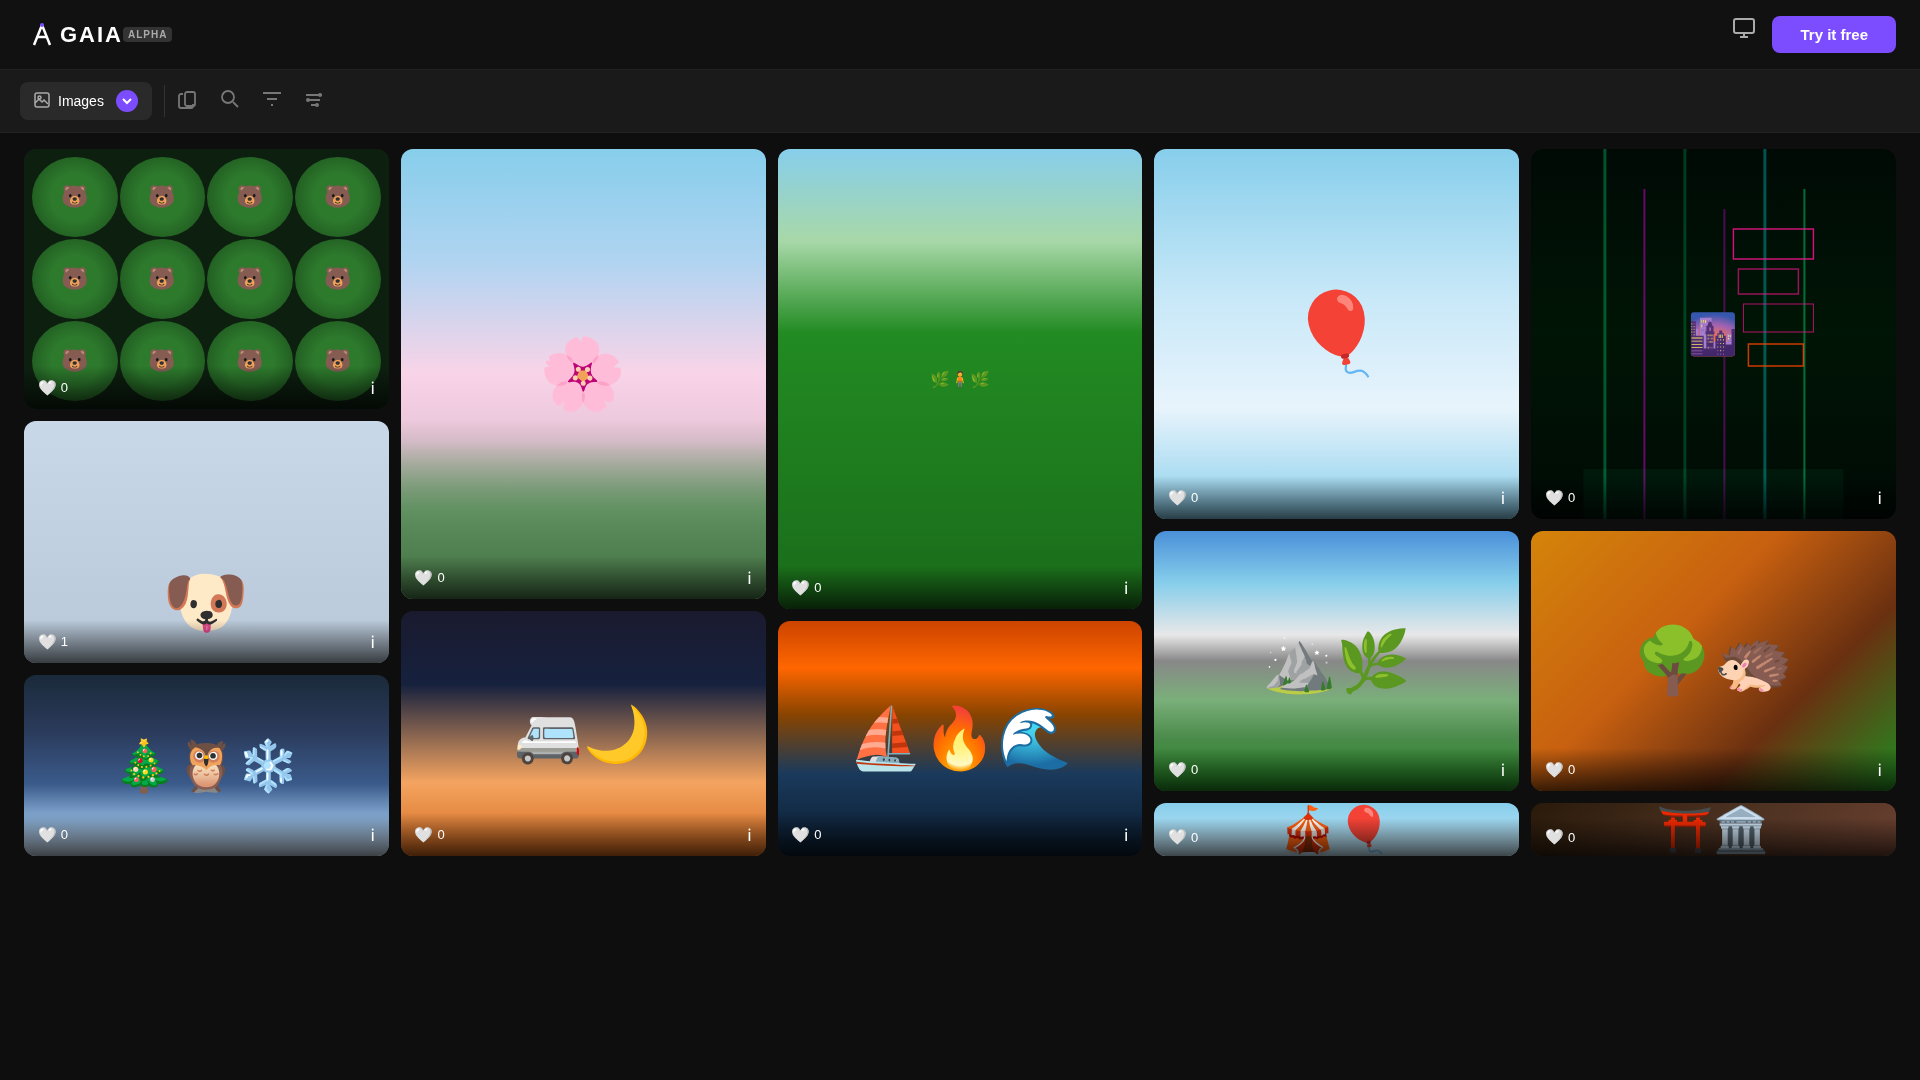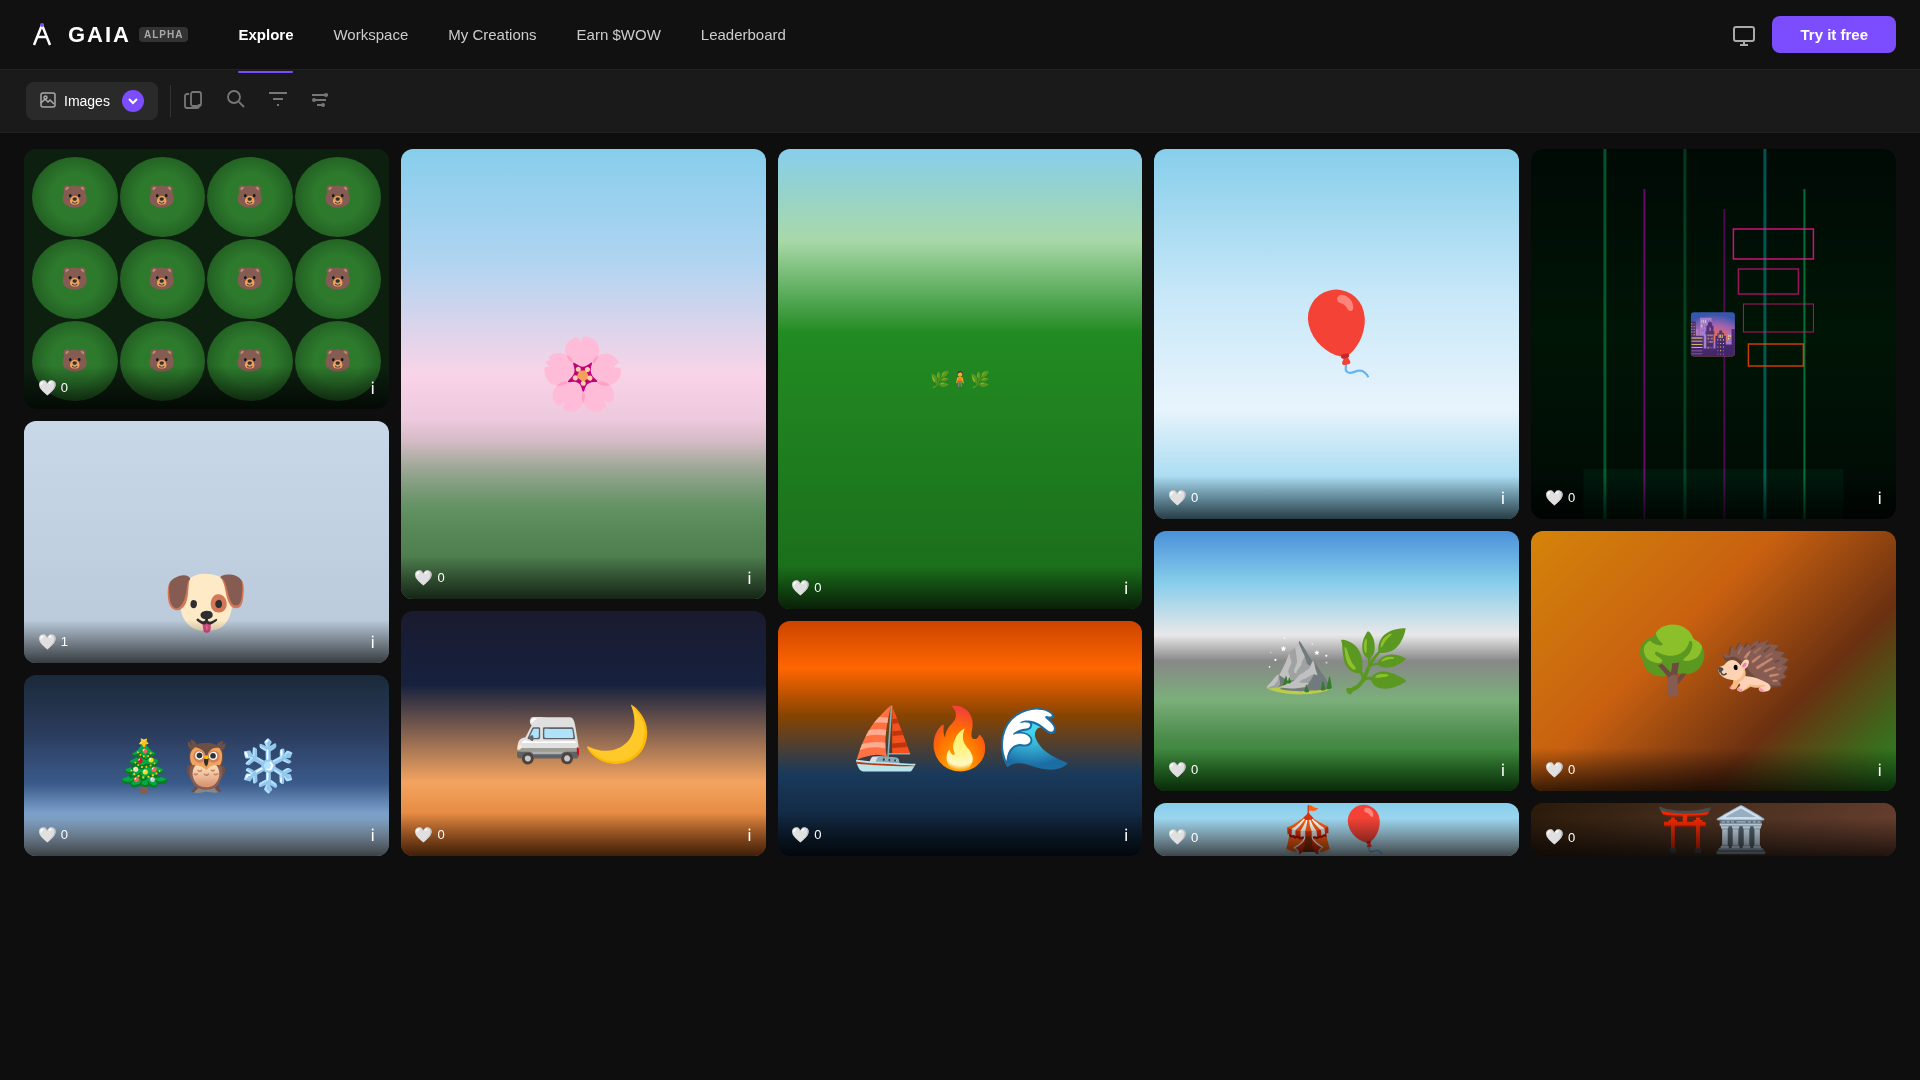--- a/index.html
+++ b/index.html
@@ -21,22 +21,21 @@
       padding: 0 24px;
       gap: 32px;
       border-bottom: 1px solid #222;
       position: sticky;
       top: 0;
       z-index: 100;
     }
     .logo-area {
       display: flex;
       align-items: center;
-      gap: 8px;
-      margin-right: 0;
+      margin-right: 32px;
     }
     .logo-icon {
       width: 36px;
       height: 36px;
     }
     .logo-text {
       font-size: 22px;
       font-weight: 700;
       color: #fff;
       letter-spacing: 2px;
@@ -75,21 +74,21 @@
       position: absolute;
       bottom: -22px;
       left: 18px;
       right: 18px;
       height: 2px;
       background: #7c4dff;
       border-radius: 2px;
     }
     .header-right {
       display: flex;
-      align-items: flex-end;
+      align-items: flex-start;
       gap: 16px;
       margin-left: auto;
     }
     .monitor-icon {
       color: #aaa;
       font-size: 20px;
       cursor: pointer;
     }
     .try-free-btn {
       background: #7c4dff;
@@ -100,21 +99,21 @@
       font-size: 15px;
       font-weight: 600;
       cursor: pointer;
       transition: background 0.2s;
     }
 
     
     .search-bar {
       background: #1a1a1a;
       border-bottom: 1px solid #222;
-      padding: 12px 26px;
+      padding: 12px 20px;
       display: flex;
       align-items: center;
       gap: 12px;
     }
     .image-type-selector {
       display: flex;
       align-items: center;
       gap: 8px;
       background: #2a2a2a;
       border-radius: 8px;
@@ -389,27 +388,20 @@
 
     <svg class="logo-icon" viewBox="0 0 36 36" xmlns="http://www.w3.org/2000/svg">
       <path d="M10 28 L18 8 L26 28" stroke="#fff" stroke-width="2.5" fill="none" stroke-linejoin="round"></path>
       <path d="M14 20 L22 20" stroke="#fff" stroke-width="2.5"></path>
       <circle cx="18" cy="8" r="2" fill="#7c4dff"></circle>
     </svg>
     <span class="logo-text">GAIA</span>
     <span class="alpha-badge">ALPHA</span>
   </div>
 
-  <nav>
-    <a class="nav-item active">Explore</a>
-    <a class="nav-item">Workspace</a>
-    <a class="nav-item">My Creations</a>
-    <a class="nav-item">Earn $WOW</a>
-    <a class="nav-item">Leaderboard</a>
-  </nav>
 
   <div class="header-right">
     <span class="monitor-icon">
       <svg width="24" height="24" viewBox="0 0 24 24" fill="none" stroke="#aaa" stroke-width="2">
         <rect x="2" y="3" width="20" height="14" rx="2"></rect>
         <path d="M8 21h8M12 17v4"></path>
       </svg>
     </span>
     <button class="try-free-btn">Try it free</button>
   </div>

